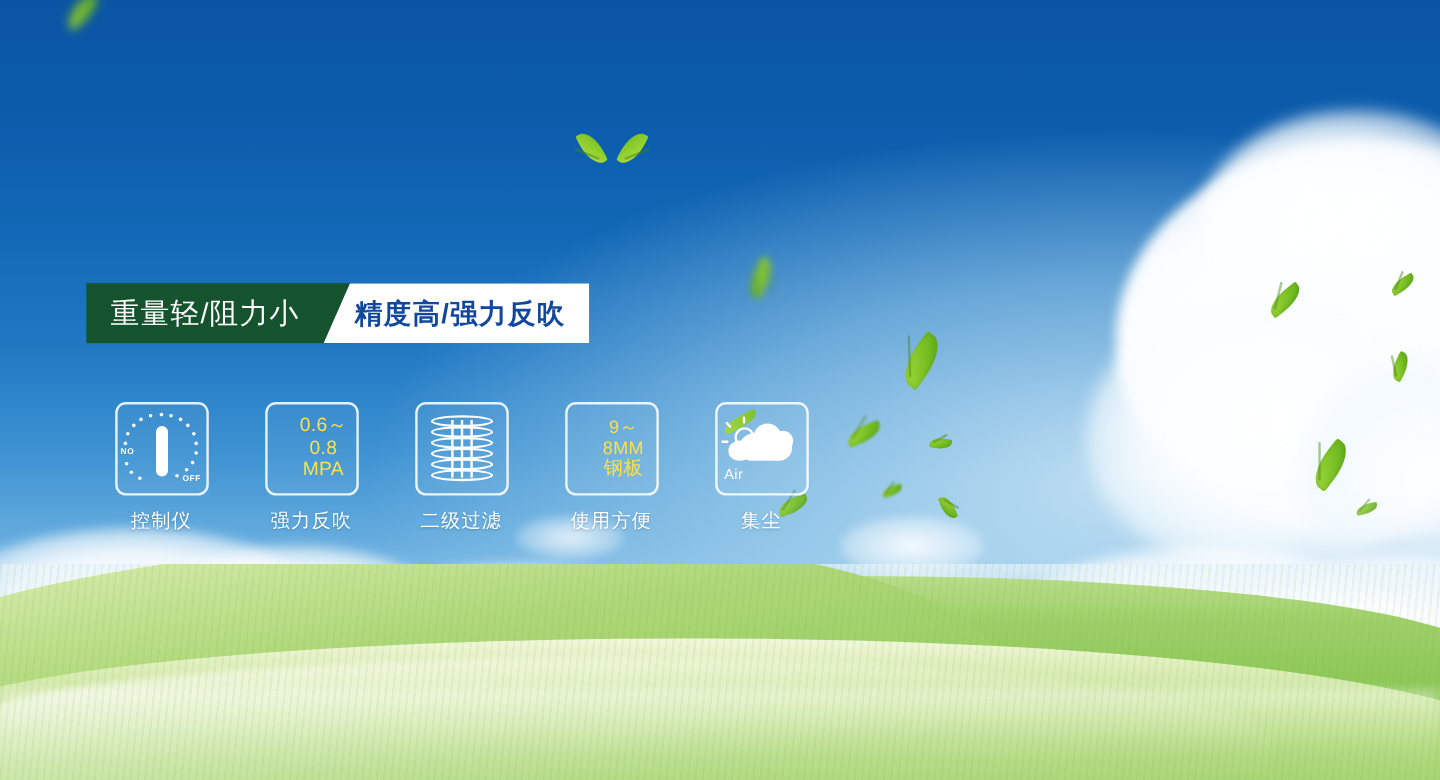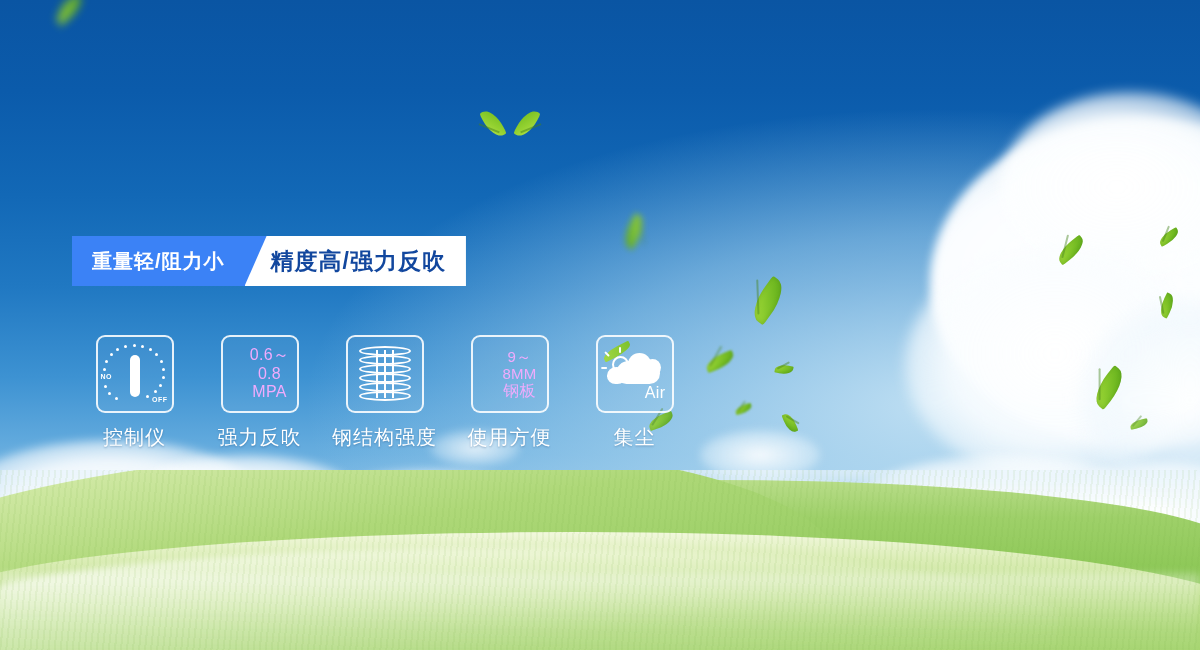--- a/index.html
+++ b/index.html
@@ -156,24 +156,24 @@
     width:72%; height:1.5px; background:rgba(70,130,25,.5);
     transform:rotate(-40deg); transform-origin:left center;
   }
 
   
   .subtitle-bar {
     position:absolute; left:72px; top:236px;
     height:50px; display:flex; align-items:stretch;
   }
   .sub-left {
-    background:#3b82f6;
+    background:#14532d;
     display:flex; align-items:center;
     padding:0 42px 0 20px;
-    color:#ffffff; font-size:20px; font-weight:700; letter-spacing:1px;
+    color:#ffffff; font-size:24px; font-weight:400; letter-spacing:1px;
     white-space:nowrap;
   }
   .sub-right {
     background:#ffffff;
     display:flex; align-items:center;
     padding:0 20px 0 26px;
     color:#12479e; font-size:23px; font-weight:700; letter-spacing:1px;
     white-space:nowrap;
     clip-path:polygon(22px 0, 100% 0, 100% 100%, 0 100%);
     margin-left:-22px;
@@ -184,24 +184,24 @@
     position:absolute; left:72px; top:335px;
     display:flex; gap:0;
   }
   .feature { width:125px; display:flex; flex-direction:column; align-items:center; }
   .feat-box {
     width:78px; height:78px; border:2px solid rgba(255,255,255,.88);
     border-radius:9px; position:relative;
     display:flex; flex-direction:column; align-items:center; justify-content:center;
     background:rgba(255,255,255,.05);
   }
-  .feat-text { color:#f0abfc; font-size:16px; line-height:1.15; text-align:center; font-weight:400; letter-spacing:.3px;margin-left:20px; }
+  .feat-text { color:#fde047; font-size:16px; line-height:1.15; text-align:center; font-weight:400; letter-spacing:.3px;margin-left:20px; }
   .feat-text.small { font-size:15px; }
   .feat-label {
-    margin-top:11px; color:#ffffff; font-size:20px; letter-spacing:1px;
+    margin-top:11px; color:#ffffff; font-size:16px; letter-spacing:1px;
     text-shadow:0 1px 2px rgba(4,46,95,.3); white-space:nowrap;
   }
 
   
   .gauge { position:relative; width:66px; height:62px; }
   .gauge .dot { position:absolute; width:3.4px; height:3.4px; background:#fff; border-radius:50%; }
   .gauge .needle {
     position:absolute; left:50%; top:12px; transform:translateX(-50%);
     width:10px; height:42px; background:#fff; border-radius:5px;
   }
@@ -224,22 +224,22 @@
   .aircloud .c-main {
     position:absolute; left:12px; top:12px; width:44px; height:23px;
     background:#fff; border-radius:13px 13px 11px 11px;
   }
   .aircloud .c-bump1 { position:absolute; left:24px; top:4px; width:23px; height:22px; background:#fff; border-radius:50%; }
   .aircloud .c-bump2 { position:absolute; left:40px; top:10px; width:17px; height:17px; background:#fff; border-radius:50%; }
   .aircloud .c-small { position:absolute; left:3px; top:18px; width:19px; height:17px; background:#fff; border-radius:50% 50% 45% 45%; }
   .aircloud .sun { position:absolute; left:8px; top:7px; width:17px; height:17px; border:2.5px solid #fff; border-radius:50%; }
   .aircloud .ray { position:absolute; background:#fff; width:2.2px; height:6px; border-radius:1px; }
   .aircloud .air-lbl {
-    position:absolute; left:0; right:0; bottom:-3px; text-align:right;
-    color:#fff; font-size:16px; letter-spacing:.4px;
+    position:absolute; left:0; right:0; bottom:-3px; text-align:left;
+    color:#fff; font-size:12px; letter-spacing:.4px;
   }
   .aircloud .streak {
     position:absolute; left:-2px; top:-2px; width:30px; height:9px;
     background:linear-gradient(100deg,#a4d93c,#7cc224);
     border-radius:60% 10% 60% 10%; transform:rotate(-28deg); opacity:.95;
   }
 </style>
 </head>
 <body>
 
@@ -369,21 +369,21 @@
           <span class="ring" style="top:9px;"></span>
           <span class="ring" style="top:18px;"></span>
           <span class="ring" style="top:27px;"></span>
           <span class="ring" style="top:36px;"></span>
           <span class="ring" style="top:45px;"></span>
           <span class="bar" style="left:17px;"></span>
           <span class="bar" style="left:25px;"></span>
           <span class="bar" style="left:33px;"></span>
         </div>
       </div>
-      <div class="feat-label">钢结构强度</div>
+      <div class="feat-label">二级过滤</div>
     </div>
 
     <div class="feature">
       <div class="feat-box">
         <div class="feat-text small">9～8MM</div>
         <div class="feat-text">钢板</div>
       </div>
       <div class="feat-label">使用方便</div>
     </div>
 

